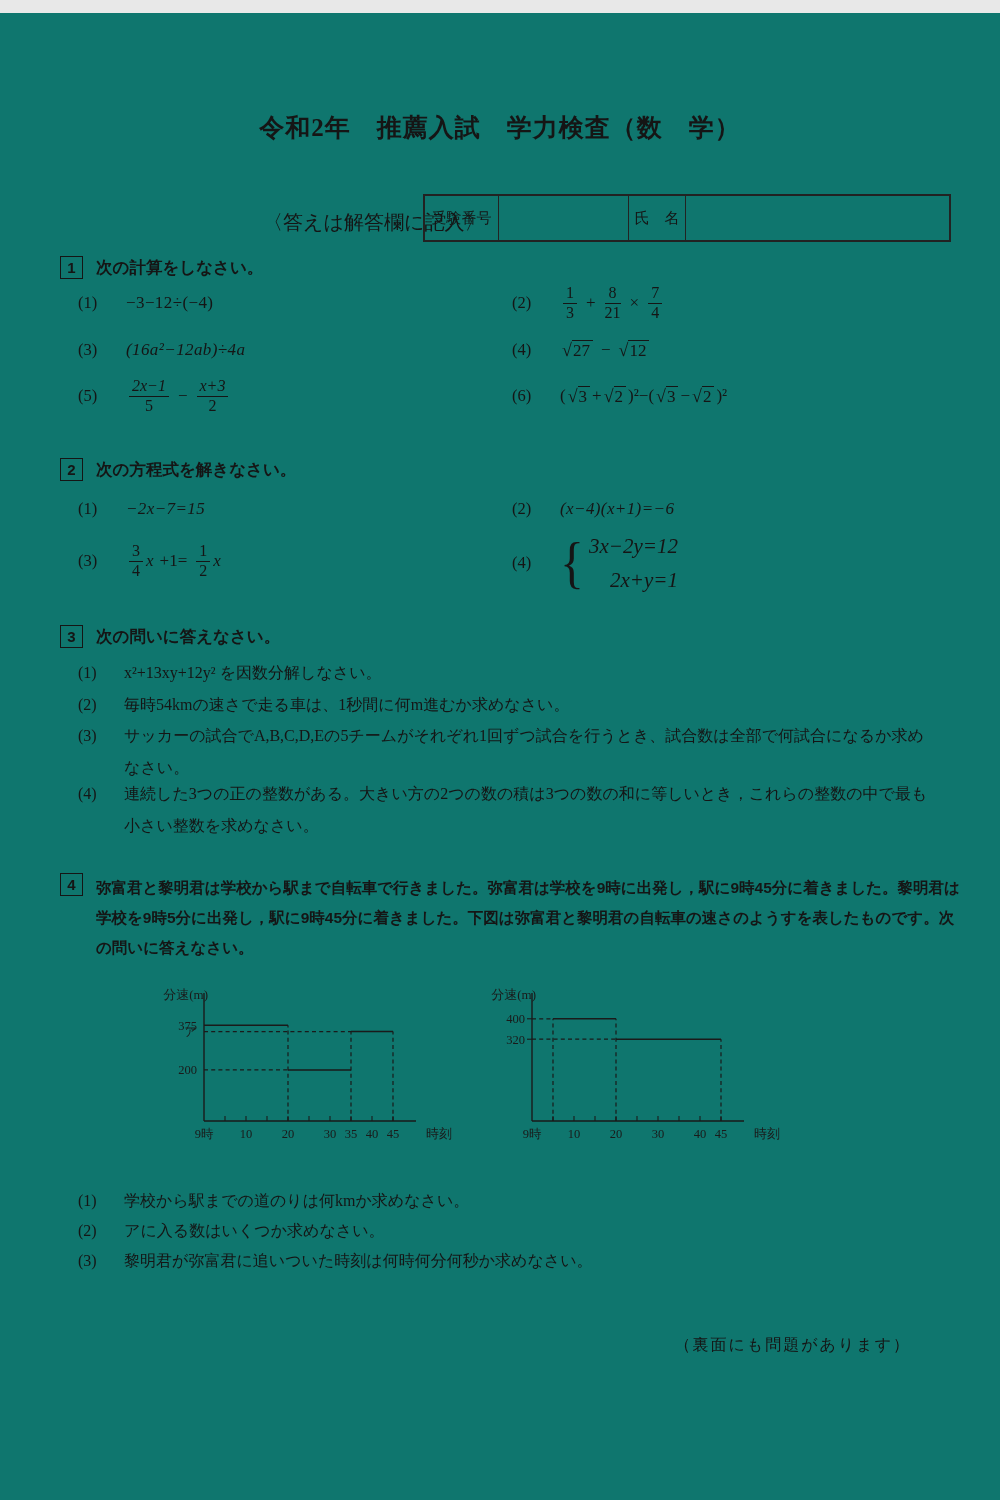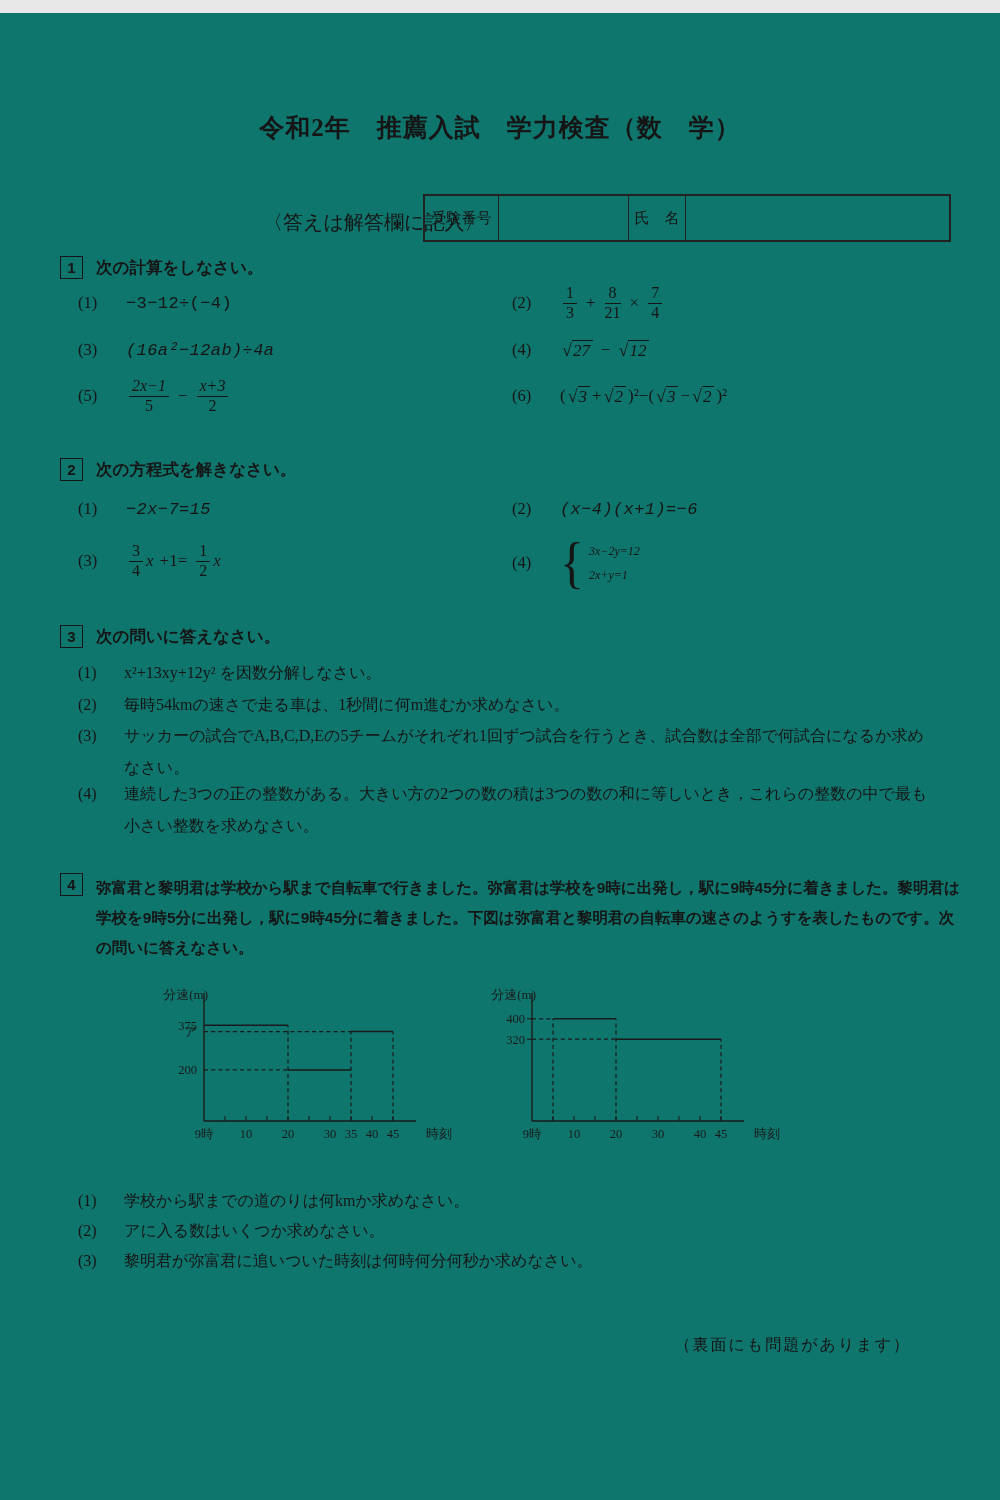--- a/index.html
+++ b/index.html
@@ -18,31 +18,31 @@
   .hc4{flex:1;}
   
   .sec-head{display:flex;align-items:center;gap:13px;}
   .secbox{width:21px;height:21px;border:1.7px solid #151515;display:flex;align-items:center;justify-content:center;
           font-family:"Liberation Sans",sans-serif;font-size:15px;font-weight:bold;flex:none;}
   .sec-title{font-family:Liberation Mono, monospace;font-size:16.5px;font-weight:bold;}
   
   .q{display:flex;align-items:center;font-size:17px;}
   .q .no{width:48px;flex:none;font-size:16.5px;}
   .mi{font-style:italic;}
-  .expr{letter-spacing:.4px;font-family:Liberation Mono, monospace;}
+  .expr{letter-spacing:.4px;}
   .frac{display:inline-block;text-align:center;vertical-align:-0.68em;line-height:1.06;margin:0 3px;font-size:16px;}
   .frac .num{display:block;border-bottom:1.2px solid #151515;padding:0 3px 1px 3px;}
   .frac .den{display:block;padding-top:1px;}
   .op{margin:0 6px;}
-  .sqrt{white-space:nowrap;margin:0 2px;font-style:italic;}
+  .sqrt{white-space:nowrap;margin:0 2px;}
   .sqrt .rsign{font-size:18px;}
   .sqrt .rad{border-top:1.2px solid #151515;padding:0 3px 0 1px;}
   .sys{display:inline-flex;align-items:center;}
   .sys .brace{font-size:50px;font-weight:400;transform:scaleY(1.12);margin-right:5px;line-height:1;}
-  .sys .lines{display:flex;flex-direction:column;gap:9px;font-size:12px;}
+  .sys .lines{display:flex;flex-direction:column;gap:9px;font-size:21px;text-align:right;}
   
   .trow{display:flex;align-items:flex-start;font-size:16px;line-height:32px;}
   .trow .no{width:46px;flex:none;}
   .trow .txt{flex:1;}
   
   .p4wrap{display:flex;gap:13px;align-items:flex-start;}
   .p4txt{width:872px;font-family:"Liberation Sans",sans-serif;font-weight:bold;font-size:15.5px;line-height:30px;}
   .chart{width:340px;height:175px;}
   .footer{top:1322px;left:571px;width:340px;text-align:right;font-size:16px;letter-spacing:2px;}
 </style>

